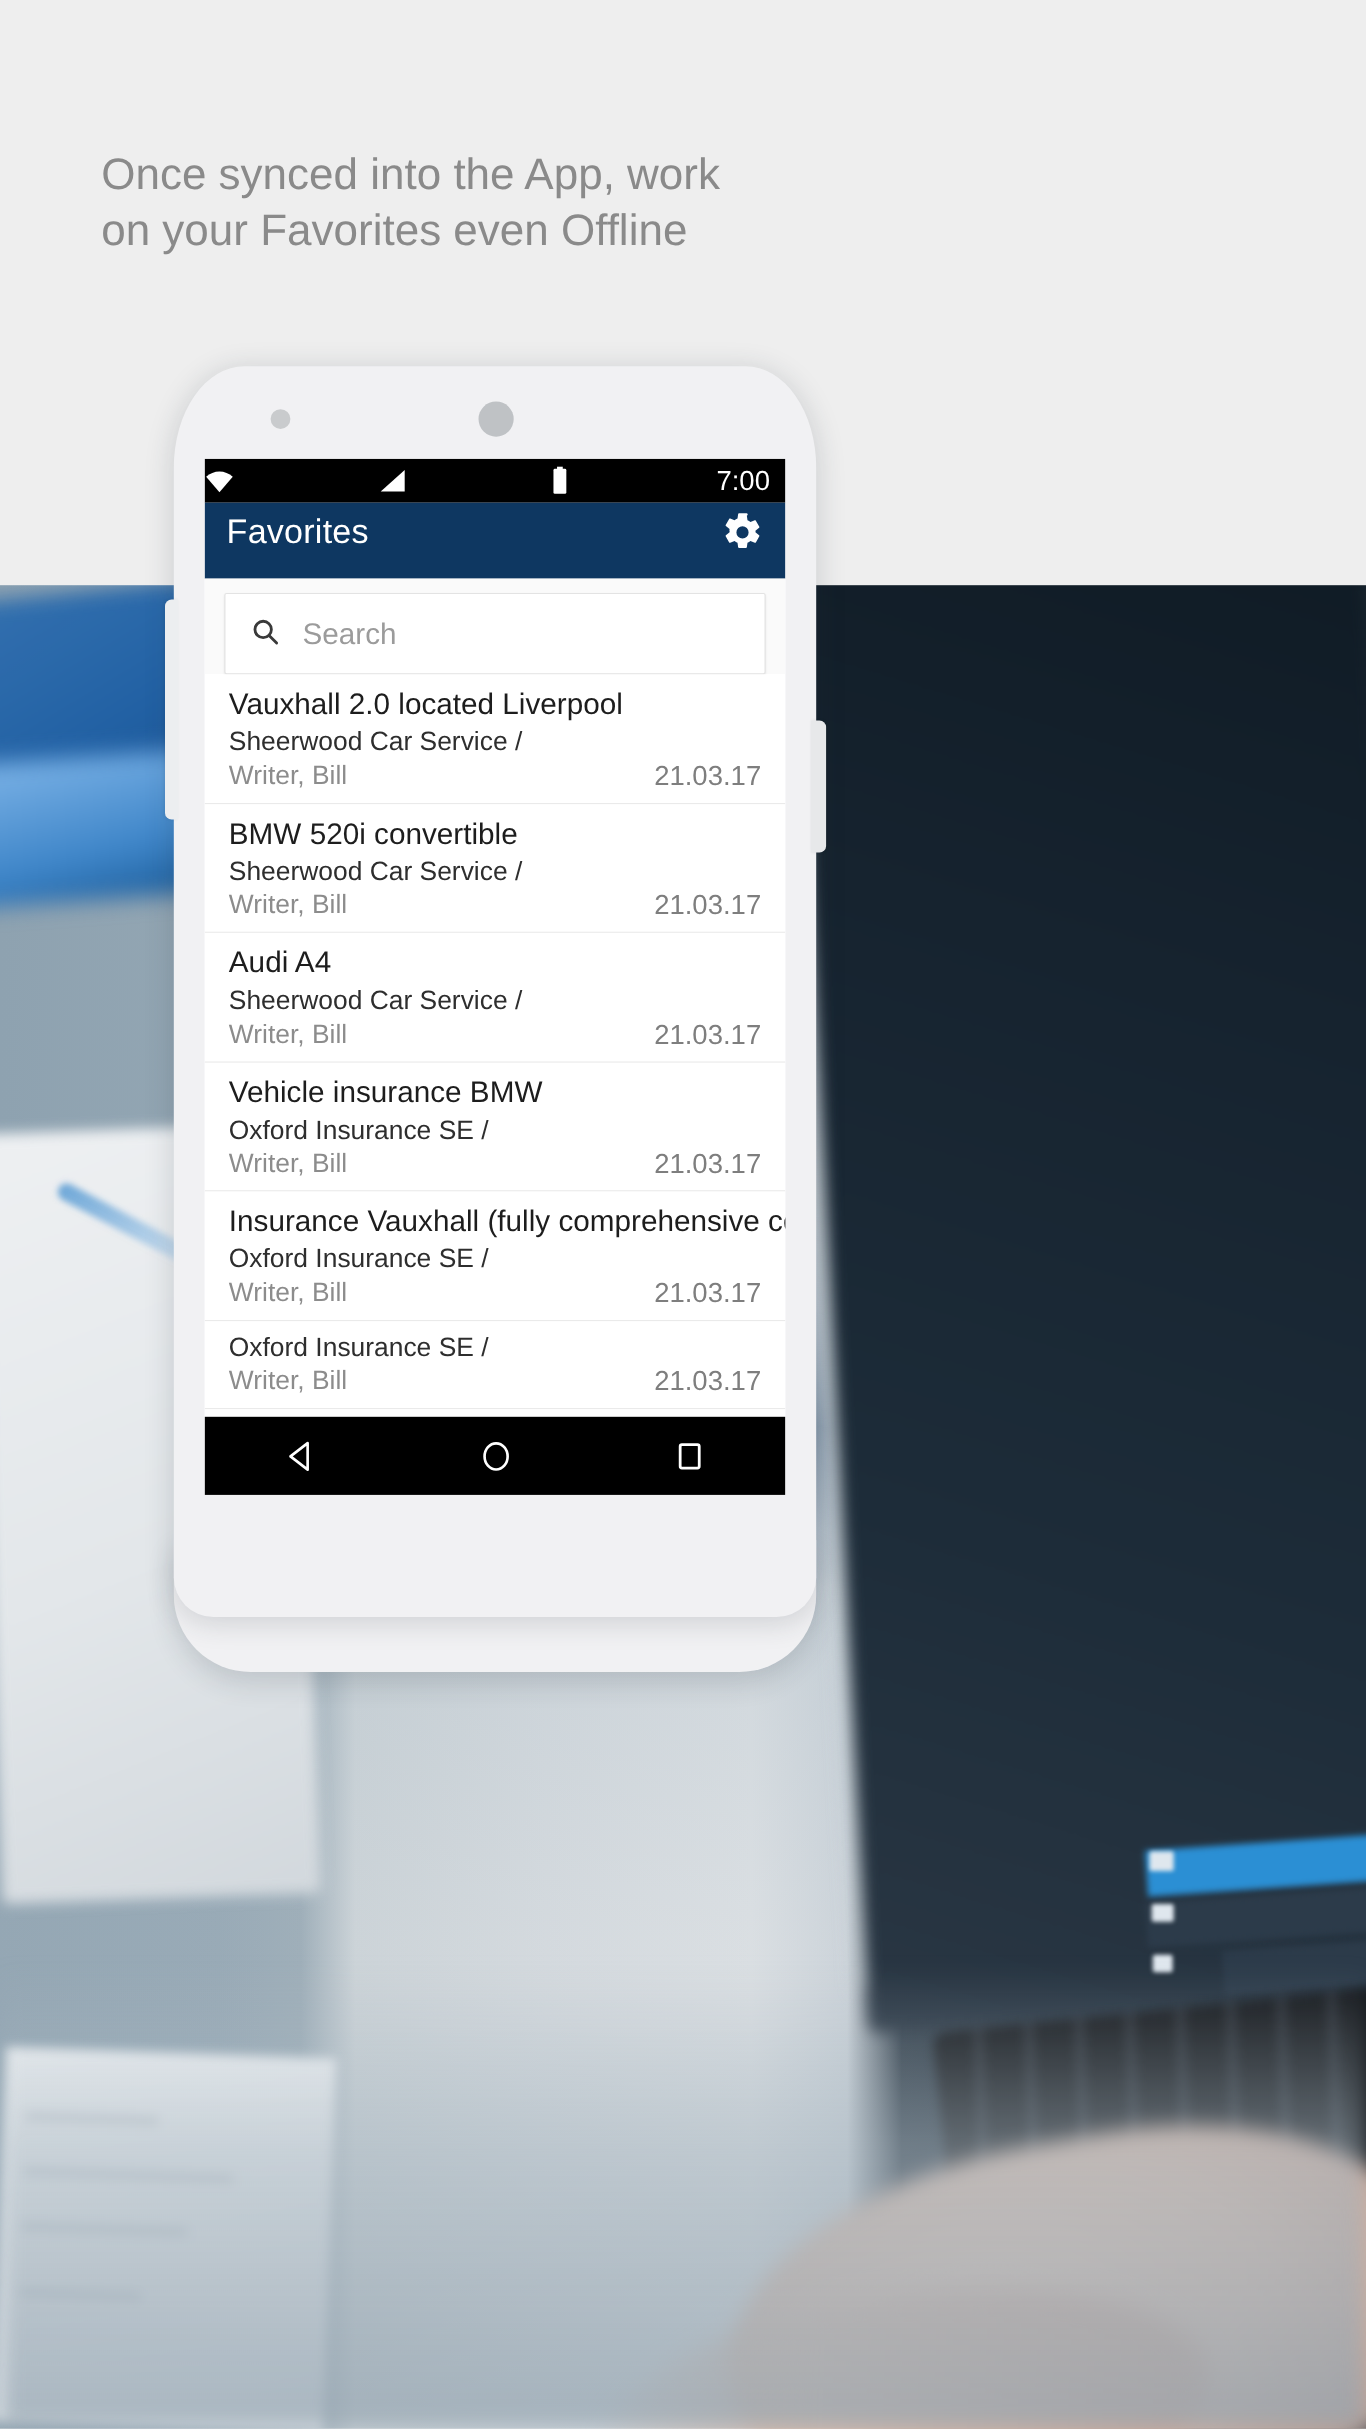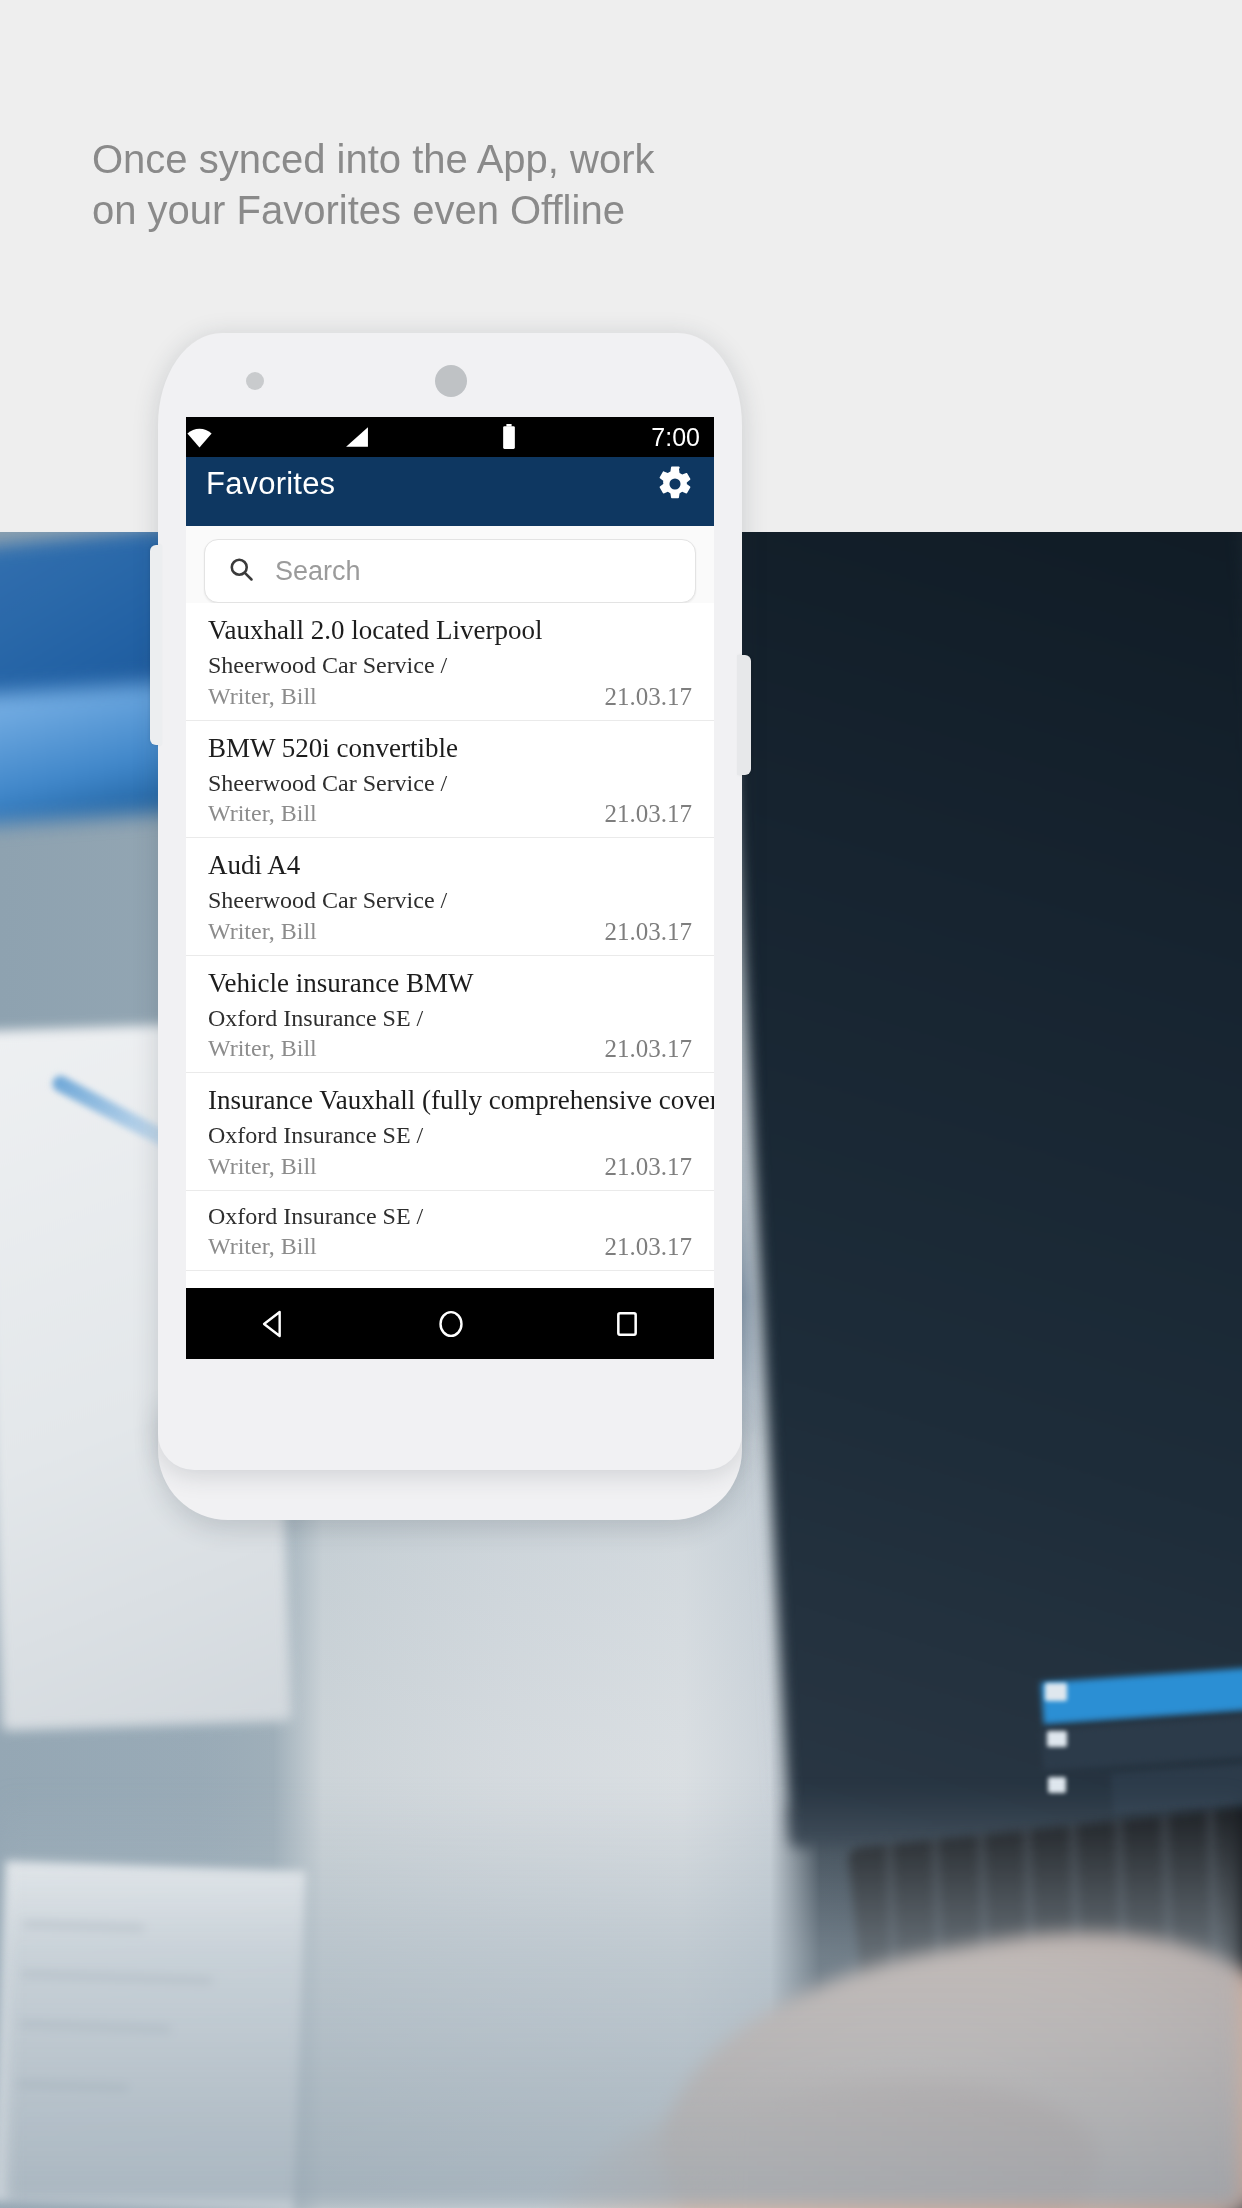--- a/index.html
+++ b/index.html
@@ -184,33 +184,32 @@
     display: flex; align-items: center; justify-content: space-between;
     padding: 0 20px 16px 20px;
   }
   .appbar-title {
     color: #fff; font-size: 31px; font-weight: 400; letter-spacing: .2px;
   }
   .gear { width: 38px; height: 38px; display: block; }
 
   .search-wrap { padding: 13px 18px 0 18px; background: #fafafa; }
   .searchbar {
-    height: 64px; background: #fff; border: 1px solid #e3e3e3;
-    border-radius: 14px; display: flex; align-items: center; gap: 20px;
+    height: 74px; background: #fff; border: 1px solid #e3e3e3;
+    border-radius: 2px; display: flex; align-items: center; gap: 20px;
     padding-left: 22px;
     box-shadow: 0 1px 2px rgba(0,0,0,.07);
   }
   .search-ph { color: #9b9b9b; font-size: 27px; }
 
   .list { background: #fff; }
   .row {
     padding: 10px 20px 8px 22px;
     border-bottom: 1px solid #eaeaea;
     position: relative;
-    font-family: Liberation Serif, serif;
   }
   .row:last-child { border-bottom: none; }
   .row-title {
     font-size: 27px; color: #1d1d1d; font-weight: 400;
     line-height: 1.3; margin-bottom: 2px; white-space: nowrap;
   }
   .row-sub {
     font-size: 24px; color: #2e2e2e; line-height: 1.28;
   }
   .row-third {

